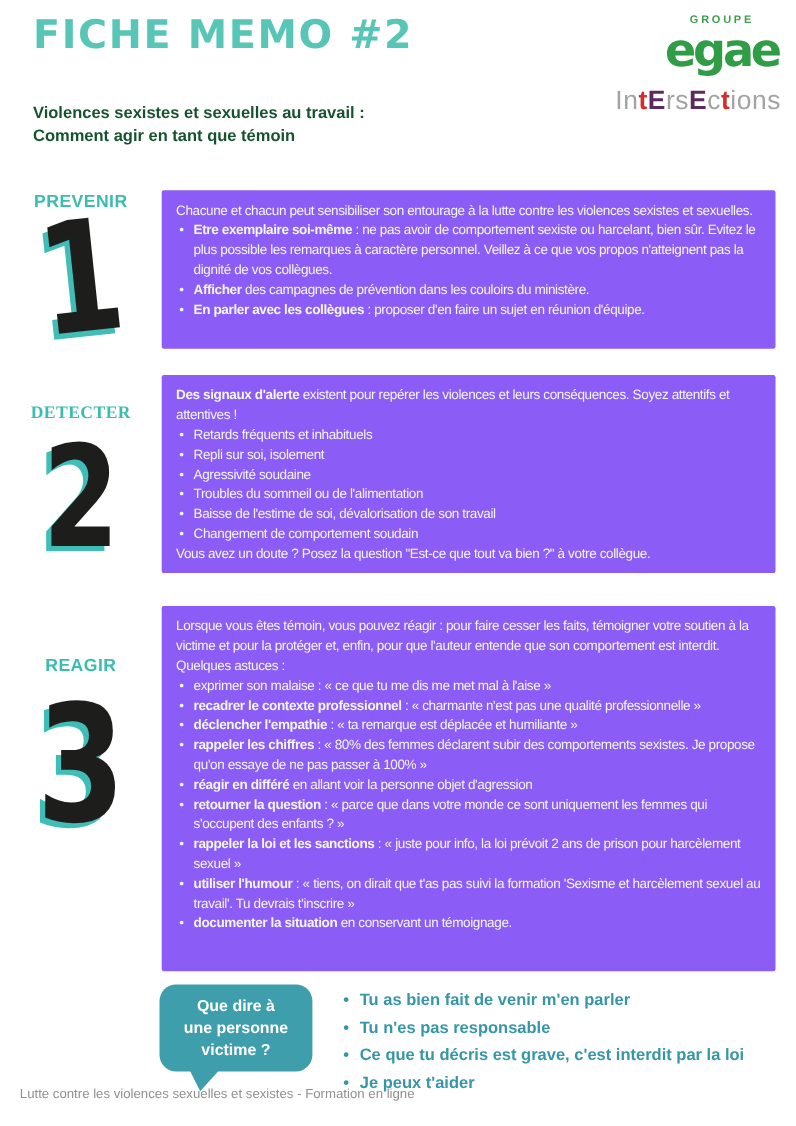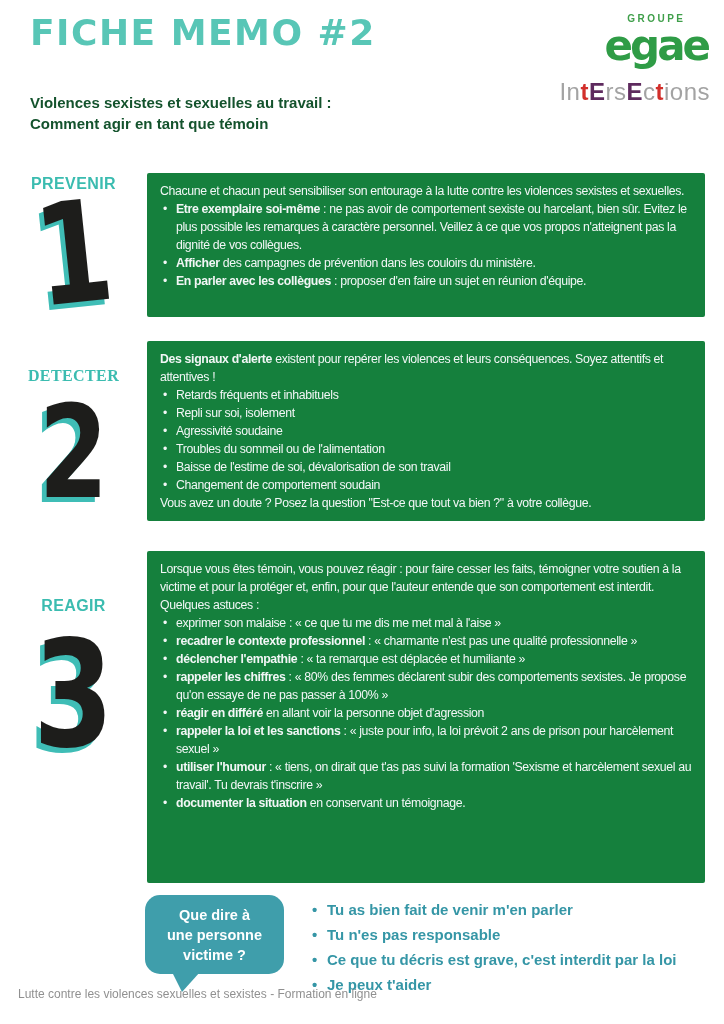--- a/index.html
+++ b/index.html
@@ -29,21 +29,21 @@
   .sec-num{display:inline-block;font-family:"DejaVu Sans",sans-serif;font-weight:bold;
            font-size:148px;line-height:.82;color:#1d1d1b;
            text-shadow:-6px 5px 0 #3fbdb6;transform:scaleX(.78);}
   .row-1 .sec-label{margin-top:2px;}
   .row-1 .sec-num{margin-top:4px;transform:rotate(-6deg) scaleX(.78);font-size:140px;}
   .row-2 .sec-label{margin-top:26px;font-family:Liberation Serif, serif;}
   .row-2 .sec-num{margin-top:16px;font-size:128px;}
   .row-3 .sec-label{margin-top:46px;}
   .row-3 .sec-num{margin-top:20px;}
 
-  .box{width:558px;box-sizing:border-box;background:#15803d;color:#f2f6f6;
+  .box{width:558px;box-sizing:border-box;background:#8b5cf6;color:#f2f6f6;
        padding:9px 13px;font-size:12.3px;letter-spacing:-.35px;line-height:18px;border-radius:2px;}
   .box-1{min-height:144px;}
   .box-2{min-height:180px;}
   .box-3{min-height:332px;}
   .box p{margin:0;}
   .box ul{margin:0;padding:0;list-style:none;}
   .box li{position:relative;padding-left:16px;}
   .box li::before{content:"\2022";position:absolute;left:3px;}
   .b{font-weight:bold;}
   .outro{white-space:nowrap;}
@@ -126,20 +126,21 @@
         <div class="sec-num">3</div>
       </div>
       <div class="box box-3">
         <p class="intro"><span class="b"></span><span>Lorsque vous êtes témoin, vous pouvez réagir : pour faire cesser les faits, témoigner votre soutien à la victime et pour la protéger et, enfin, pour que l'auteur entende que son comportement est interdit. Quelques astuces :</span></p>
         <ul>
           <li><span class="b"></span><span>exprimer son malaise : « ce que tu me dis me met mal à l'aise »</span></li>
           <li><span class="b">recadrer le contexte professionnel</span><span> : « charmante n'est pas une qualité professionnelle »</span></li>
           <li><span class="b">déclencher l'empathie</span><span> : « ta remarque est déplacée et humiliante »</span></li>
           <li><span class="b">rappeler les chiffres</span><span> : « 80% des femmes déclarent subir des comportements sexistes. Je propose qu'on essaye de ne pas passer à 100% »</span></li>
           <li><span class="b">réagir en différé</span><span> en allant voir la personne objet d'agression</span></li>
+          <li><span class="b">retourner la question</span><span> : « parce que dans votre monde ce sont uniquement les femmes qui s'occupent des enfants ? »</span></li>
           <li><span class="b">rappeler la loi et les sanctions</span><span> : « juste pour info, la loi prévoit 2 ans de prison pour harcèlement sexuel »</span></li>
           <li><span class="b">utiliser l'humour</span><span> : « tiens, on dirait que t'as pas suivi la formation 'Sexisme et harcèlement sexuel au travail'. Tu devrais t'inscrire »</span></li>
           <li><span class="b">documenter la situation</span><span> en conservant un témoignage.</span></li>
         </ul>
       </div>
     </section>
 
     <div class="bottom-row">
       <div class="bubble-wrap">
         <div class="bubble">

